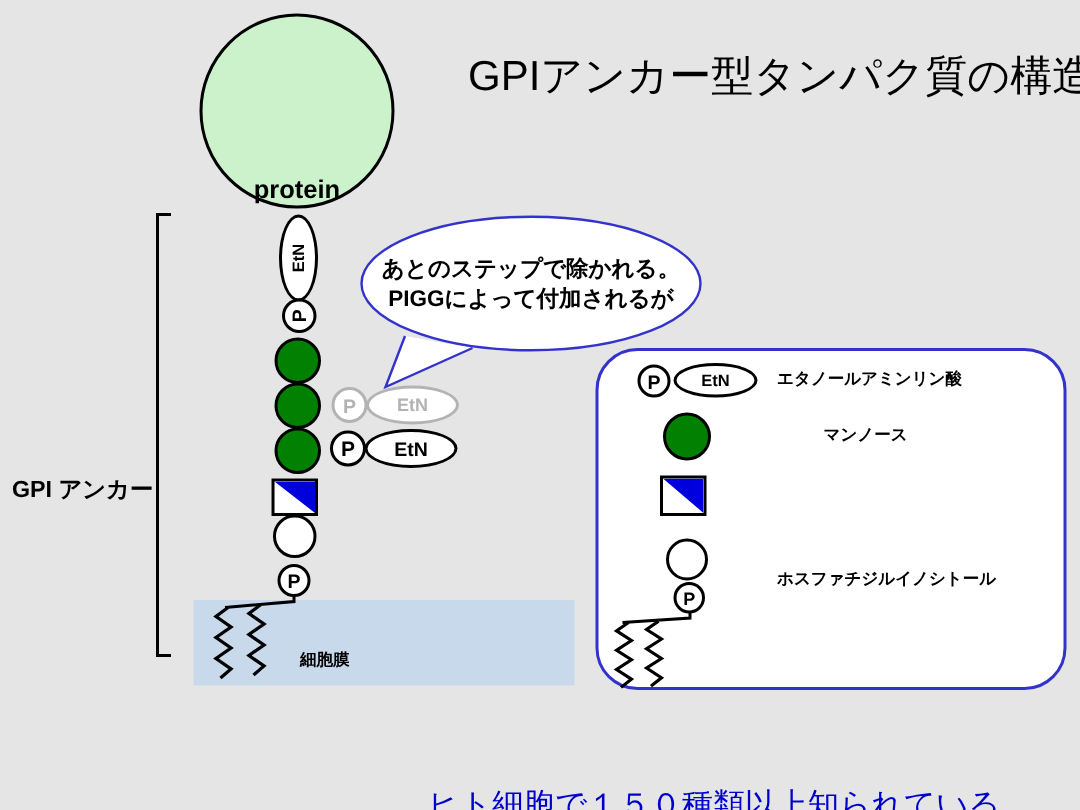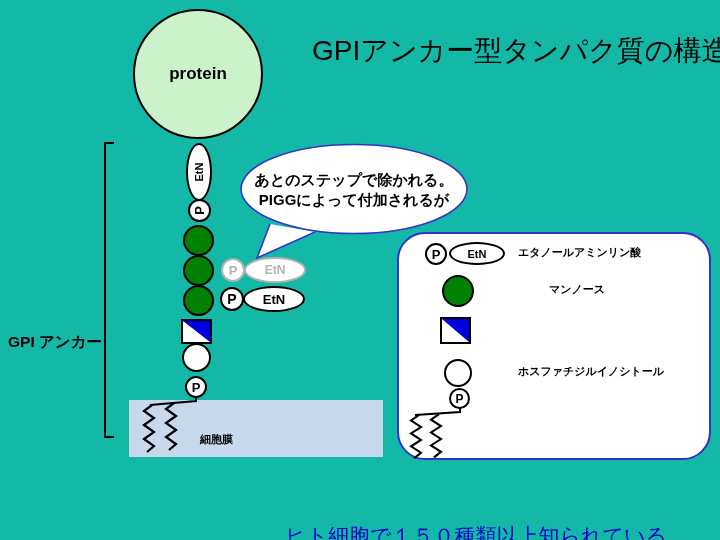--- a/index.html
+++ b/index.html
@@ -1,37 +1,37 @@
 <!DOCTYPE html>
 <html style="--protein-fill: #ccf2cc; --mannose-green: #028002; --glucosamine-blue: #0000dd; --membrane-blue: #c9d9ec; --outline-blue: #3333cc; --note-blue: #0000cc; --inactive-gray: #b3b3b3;"><head>
 <meta charset="utf-8">
 <style>
   html,body{margin:0;padding:0;background:#fff;}
   body{font-family:"Liberation Sans","DejaVu Sans",sans-serif;}
-  #stage{position:relative;width:720px;height:540px;background:#14b8a6;overflow:hidden;}
+  #stage{position:relative;width:720px;height:540px;background:#e5e5e5;overflow:hidden;}
   .abs{position:absolute;}
   .circle{position:absolute;border-radius:50%;box-sizing:border-box;background:#fff;border:2px solid #000;}
   .ellipse{position:absolute;border-radius:50%;box-sizing:border-box;background:#fff;border:2px solid #000;
            display:flex;align-items:center;justify-content:center;}
   .pcirc{display:flex;align-items:center;justify-content:center;font-weight:bold;}
   .title{position:absolute;left:312px;top:32px;font-size:28px;color:#000;white-space:nowrap;}
   .protein{position:absolute;left:133px;top:9px;width:130px;height:130px;border-radius:50%;
            background:var(--protein-fill,#ccf2cc);border:2px solid #000;box-sizing:border-box;
-           display:flex;align-items:center;justify-content:center;font-weight:bold;font-size:17px;}
+           display:flex;align-items:flex-end;justify-content:center;font-weight:bold;font-size:17px;}
   .rot{transform:rotate(-90deg);white-space:nowrap;}
   .mannose{background:var(--mannose-green,#028002);}
   .graycirc{border-color:var(--inactive-gray,#b3b3b3)!important;color:var(--inactive-gray,#b3b3b3);}
   .sq{position:absolute;box-sizing:border-box;border:2px solid #000;background:#fff;}
   .sq .tri{position:absolute;left:0;top:0;width:100%;height:100%;
            background:var(--glucosamine-blue,#0000dd);clip-path:polygon(0 0,100% 0,100% 100%);}
   .membrane{position:absolute;left:129px;top:400px;width:254px;height:57px;background:var(--membrane-blue,#c9d9ec);}
   .membrane-label{position:absolute;left:200px;top:416px;font-weight:bold;font-size:11px;color:#000;margin-top:16px;}
   .bracket{position:absolute;left:104px;top:142px;width:10px;height:296px;box-sizing:border-box;
            border-left:2px solid #000;border-top:2px solid #000;border-bottom:2px solid #000;}
-  .gpi-label{position:absolute;left:8px;top:332px;width:100px;text-align:left;font-weight:bold;font-size:15.5px;white-space:nowrap;}
+  .gpi-label{position:absolute;left:8px;top:316px;width:100px;text-align:left;font-weight:bold;font-size:15.5px;white-space:nowrap;}
   .bubble-text{position:absolute;left:246px;top:170px;width:216px;text-align:center;
                font-weight:bold;font-size:15px;line-height:20px;color:#000;}
   .legend-box{position:absolute;left:397px;top:232px;width:314px;height:228px;box-sizing:border-box;
               border:2px solid var(--outline-blue,#3333cc);border-radius:28px;background:#fff;}
   .legend-label{position:absolute;left:518px;font-weight:bold;font-size:11px;white-space:nowrap;color:#000;}
   .footer{position:absolute;left:285px;top:494px;font-size:21px;color:var(--note-blue,#0000cc);white-space:nowrap;margin-top:28px;}
   svg{display:block;}
 </style>
 </head>
 <body>
@@ -116,21 +116,21 @@
   <div class="legend-label" style="top:282px;margin-left:31px;">マンノース</div>
 
   <div class="sq" style="left:440px;top:317px;width:31px;height:27px;">
     <div class="tri"></div>
   </div>
 
   <div class="circle" style="left:444px;top:359px;width:28px;height:28px;"></div>
   <div class="circle pcirc" style="left:449px;top:388px;width:21px;height:21px;font-size:12px;z-index:2;">
     <span>P</span>
   </div>
-  <div class="legend-label" style="top:364px;">ホスファチジルイノシトール</div>
+  <div class="legend-label" style="top:378px;">ホスファチジルイノシトール</div>
   <svg class="abs" style="left:405px;top:404px;" width="70" height="56" viewBox="0 0 70 56">
     <path d="M55,4 L55,8 L10,11" fill="none" stroke="#000" stroke-width="2"></path>
     <g transform="translate(0,0) scale(1,0.92)">
       <polyline points="8,0 0,6 10,13 0,20 10,27 0,34 10,41 3,47" transform="translate(6,12)" fill="none" stroke="#000" stroke-width="2.2"></polyline>
       <polyline points="8,0 0,6 10,13 0,20 10,27 0,34 10,41 3,47" transform="translate(26,11)" fill="none" stroke="#000" stroke-width="2.2"></polyline>
     </g>
   </svg>
 
   <div class="footer">ヒト細胞で１５０種類以上知られている</div>
 

